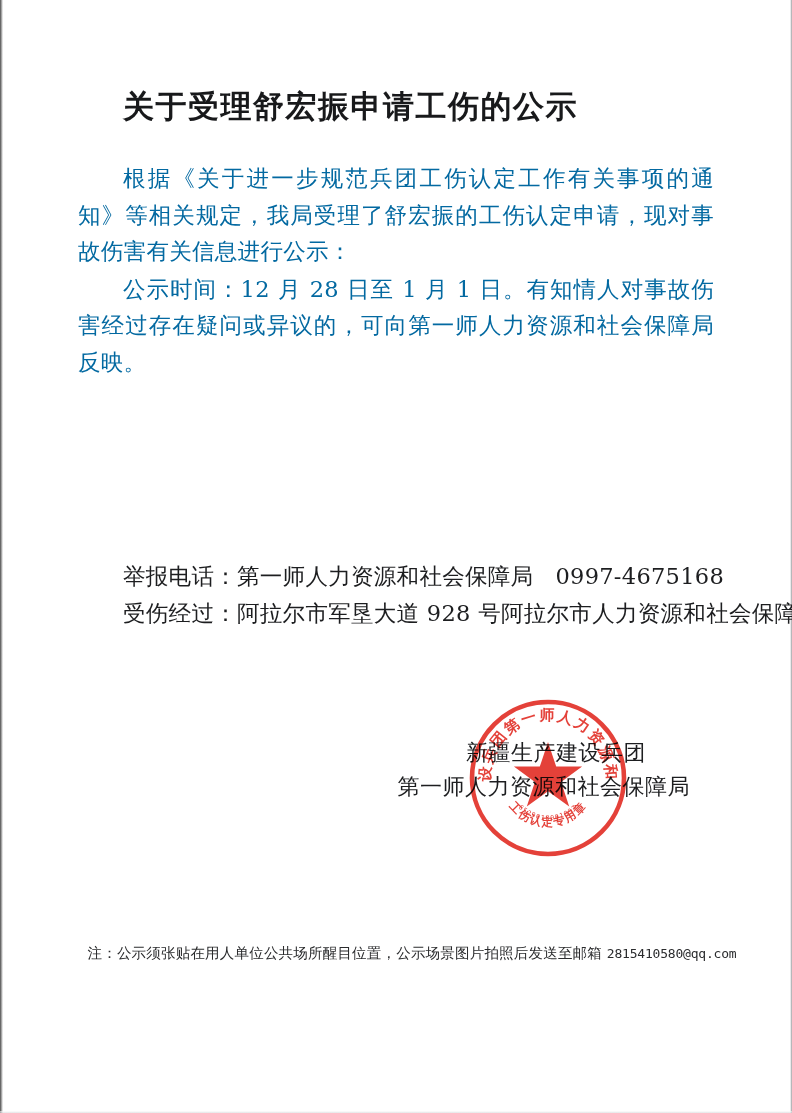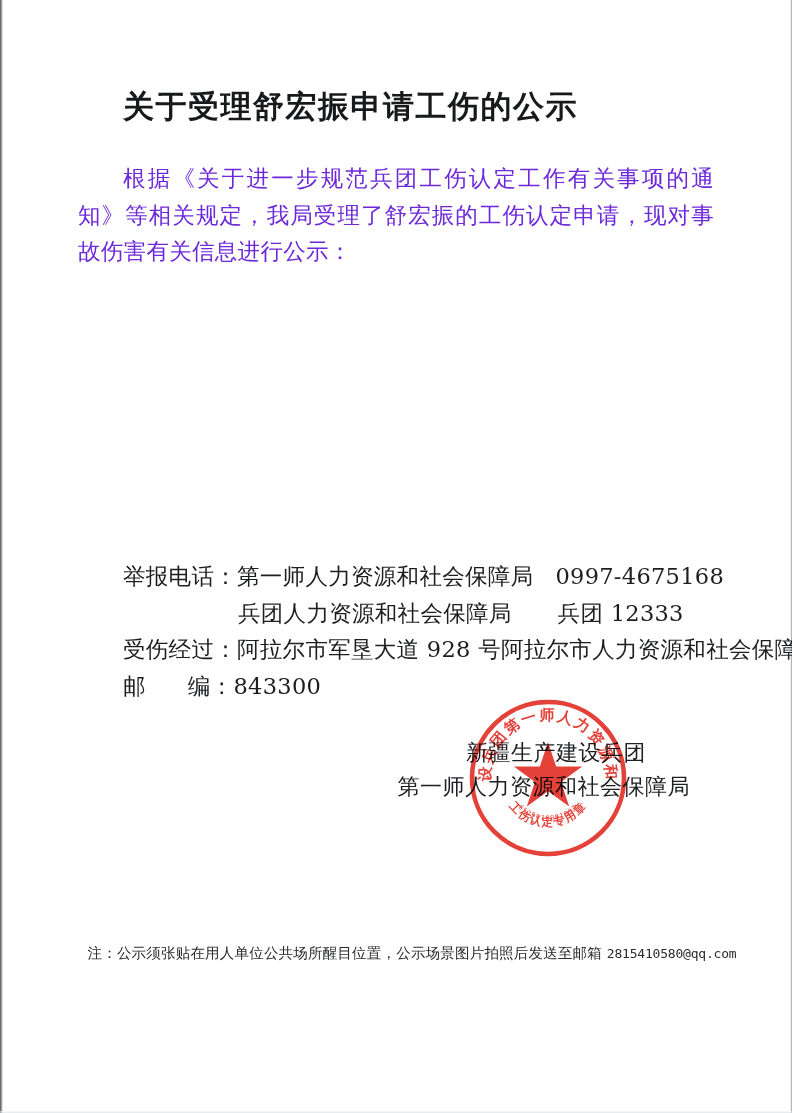--- a/index.html
+++ b/index.html
@@ -55,21 +55,21 @@
 
   .body-block {
     position: absolute;
     left: 78px;
     top: 160px;
     width: 636px;
   }
   .para {
     font-size: 22.5px;
     line-height: 36.5px;
-    color: #6d28d9;
+    color: #0369a1;
     text-align: justify;
     text-justify: inter-character;
     text-indent: 45px;
     margin: 0 0 1px 0;
     letter-spacing: 0.3px;
     font-family: "DejaVu Serif", "Liberation Serif", serif;
   }
 
   .contact-block {
     position: absolute;
@@ -162,30 +162,29 @@
 <div class="page">
 
   <div class="scan-edge-left"></div>
   <div class="scan-edge-right"></div>
   <div class="scan-edge-bottom"></div>
 
   <div class="doc-title">关于受理舒宏振申请工伤的公示</div>
 
   <div class="body-block">
     <p class="para">根据《关于进一步规范兵团工伤认定工作有关事项的通知》等相关规定，我局受理了舒宏振的工伤认定申请，现对事故伤害有关信息进行公示：</p>
+    <p class="para">公示时间：12 月 28 日至 1 月 1 日。有知情人对事故伤害经过存在疑问或异议的，可向第一师人力资源和社会保障局反映。</p>
   </div>
 
   <div class="contact-block">
     <div class="contact-line indent"><span>举报电话：</span><span>第一师人力资源和社会保障局</span><span class="num-gap"></span><span>0997-4675168</span></div>
 
-    <div class="contact-line indent2"><span>兵团人力资源和社会保障局</span><span class="num-gap-wide"></span><span>兵团 12333</span></div>
 
     <div class="contact-line indent"><span>受伤经过：</span><span>阿拉尔市军垦大道 928 号阿拉尔市人力资源和社会保障局</span></div>
 
-    <div class="contact-line indent"><span>邮</span><span class="lbl-gap"></span><span>编：</span><span>843300</span></div>
   </div>
 
   <div class="signature-block">
     <span class="sig-line org1">新疆生产建设兵团</span>
     <span class="sig-line org2">第一师人力资源和社会保障局</span>
   </div>
 
   <div class="seal">
     <svg width="160" height="160" viewBox="0 0 160 160" xmlns="http://www.w3.org/2000/svg">
       <defs>

